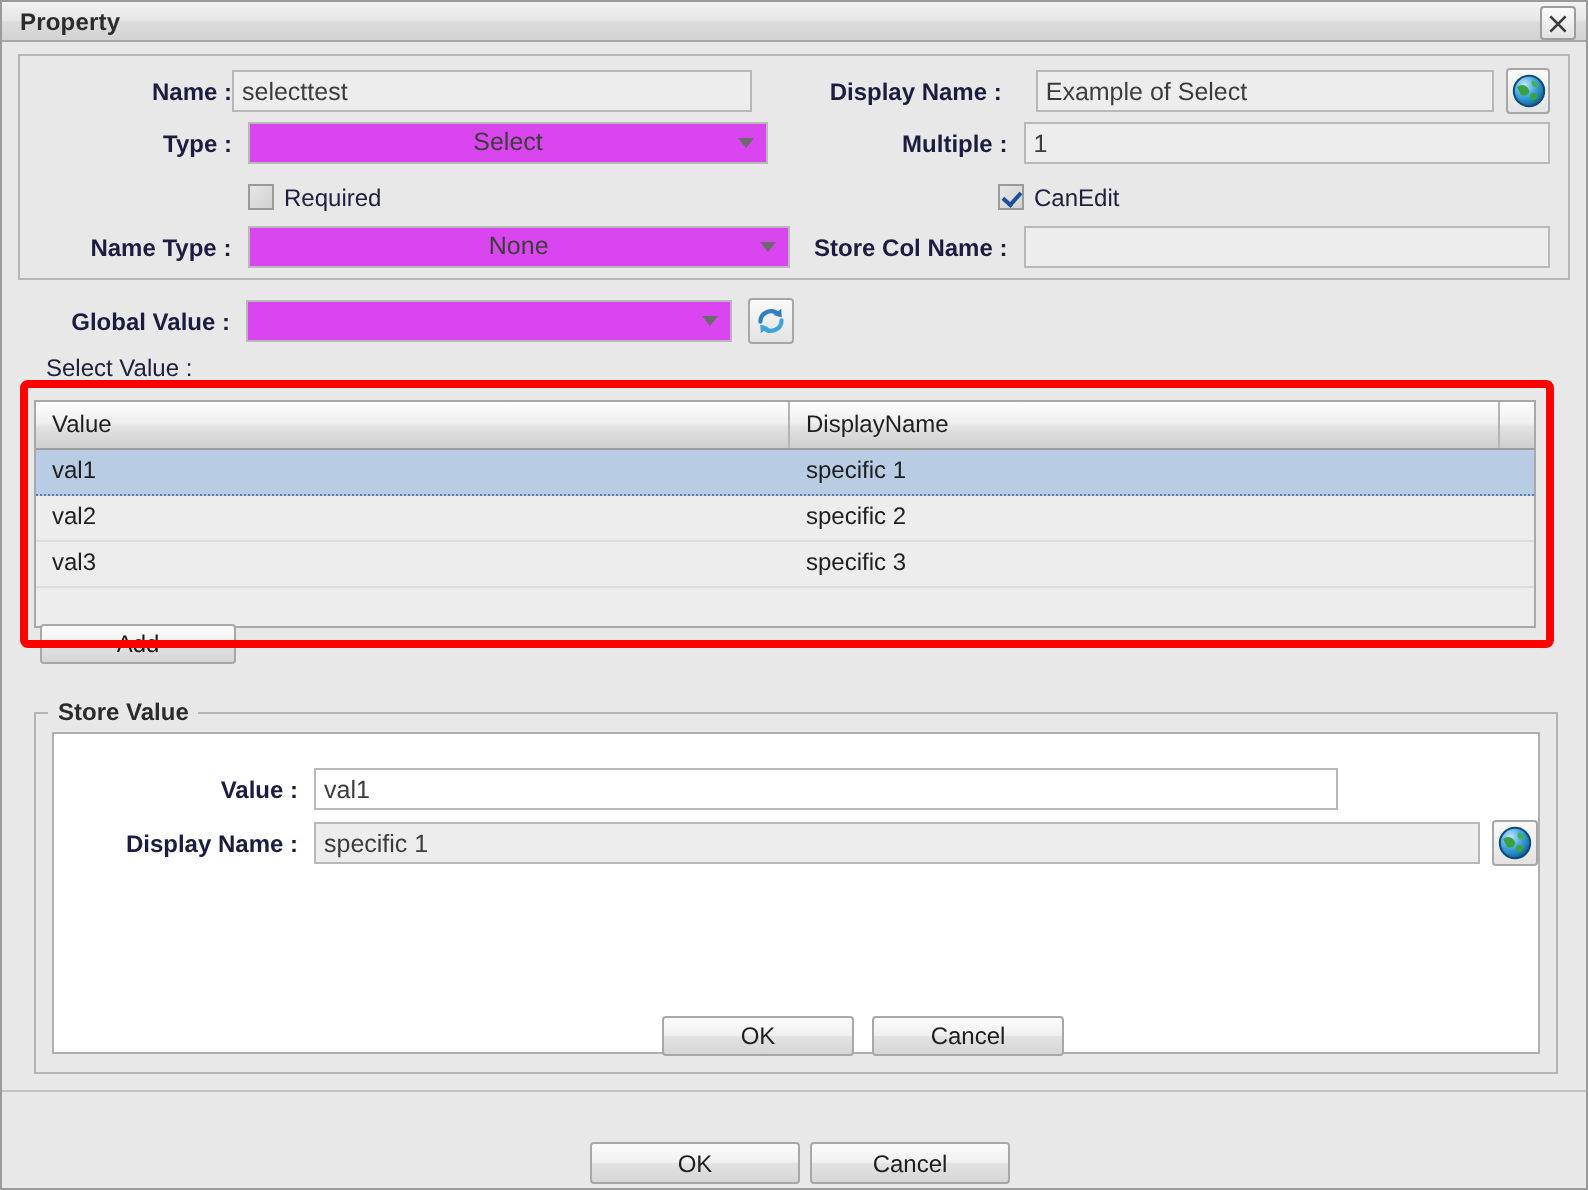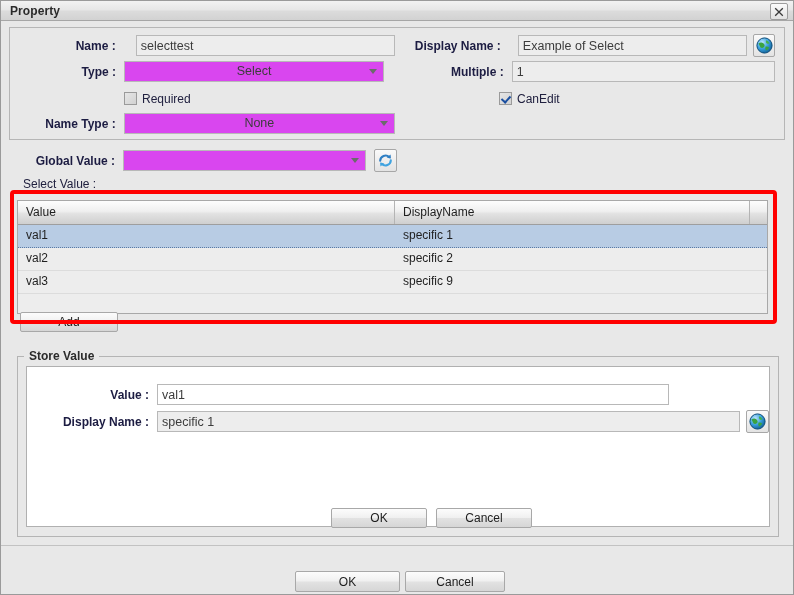--- a/index.html
+++ b/index.html
@@ -333,21 +333,21 @@
       <svg width="10" height="10" viewBox="0 0 10 10">
         <path d="M1.2 1.2 L8.8 8.8 M8.8 1.2 L1.2 8.8" stroke="#3a3a3a" stroke-width="1.3" fill="none"></path>
       </svg>
     </div>
   </div>
 
   <div class="prop-panel">
 
     <div class="field-row" style="left:0px; top:7px; width:385px;">
       <div class="field-label" style="width:106px;">Name :</div>
-      <input class="txtbox" style="width: 260px; margin-left: 20px;" readonly="" value="selecttest">
+      <input class="txtbox" style="width: 260px; margin-left: 0;" readonly="" value="selecttest">
     </div>
 
     <div class="field-row" style="left:385px; top:7px; width:380px;">
       <div class="field-label" style="width:112px;">Display Name :</div>
       <input class="txtbox" style="width: 242px; margin-left: 17px;" readonly="" value="Example of Select">
       <div class="icon-btn" style="margin-left:6px;">
         <svg width="17" height="17" viewBox="0 0 17 17">
           <defs>
             <radialGradient id="g1" cx="35%" cy="30%" r="75%">
               <stop offset="0%" stop-color="#bfe7ff"></stop>
@@ -391,20 +391,24 @@
     </div>
 
     <div class="field-row" style="left:0px; top:85px; width:385px;">
       <div class="field-label" style="width:106px;">Name Type :</div>
       <div class="combo" style="width:272px; margin-left:8px;">
         <span>None</span>
         <span class="caret"></span>
       </div>
     </div>
 
+    <div class="field-row" style="left:385px; top:85px; width:380px;">
+      <div class="field-label" style="width:112px;">Store Col Name :</div>
+      <input class="txtbox" style="width: 271px; margin-left: 8px;" readonly="" value="">
+    </div>
   </div>
 
   <div class="gv-row">
     <div class="field-label" style="width:114px; margin-left:0px;">Global Value :</div>
     <div class="combo" style="width:243px; margin-left:8px;">
       <span></span>
       <span class="caret"></span>
     </div>
     <div class="icon-btn" style="margin-left:8px;">
       <svg width="17" height="17" viewBox="0 0 17 17">
@@ -427,21 +431,21 @@
     <div class="trow sel">
       <div class="td c0">val1</div>
       <div class="td c1">specific 1</div>
     </div>
     <div class="trow">
       <div class="td c0">val2</div>
       <div class="td c1">specific 2</div>
     </div>
     <div class="trow">
       <div class="td c0">val3</div>
-      <div class="td c1">specific 9</div>
+      <div class="td c1">specific 3</div>
     </div>
     <div class="trow empty"></div>
 
   </div>
 
   <div class="btn" style="position:absolute; left:19px; top:311px; width:98px; height:20px;">Add</div>
 
   <div class="redbox"></div>
 
   <div class="sv-group">

